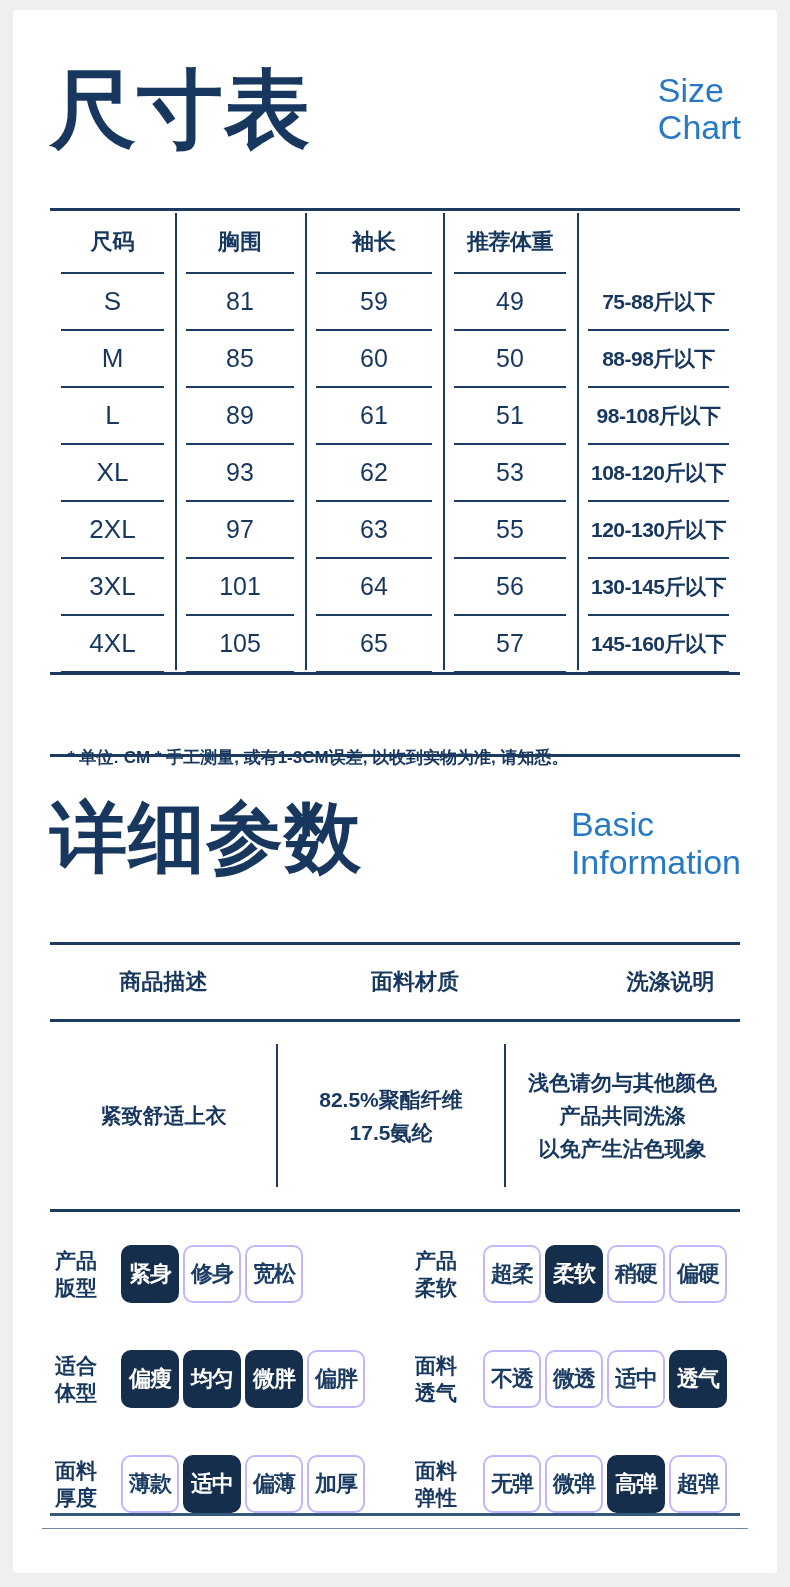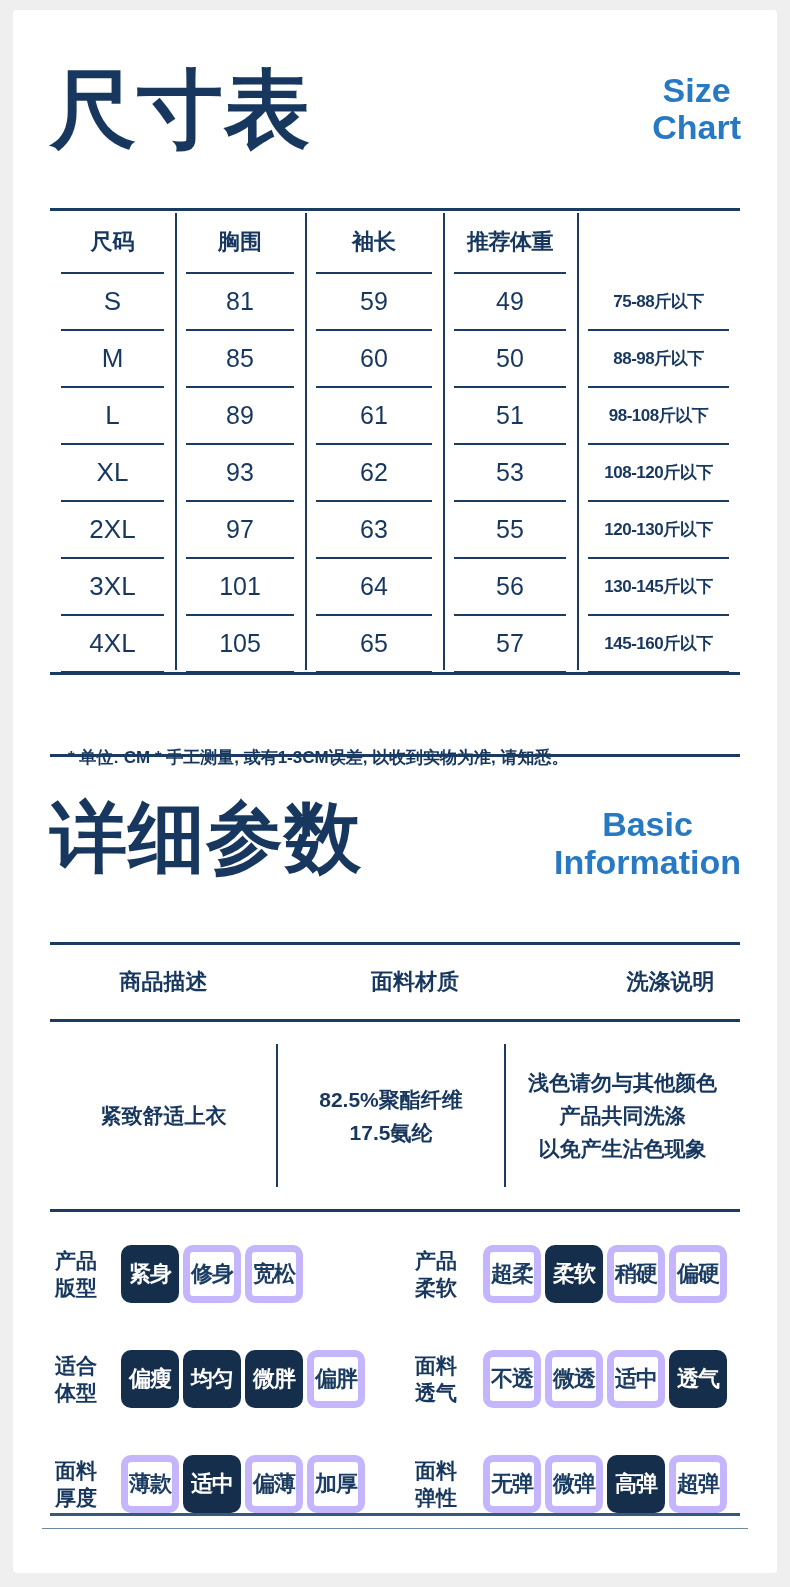--- a/index.html
+++ b/index.html
@@ -16,32 +16,32 @@
   .page{position:relative;width:790px;height:1587px;background:var(--page-bg);overflow:hidden;padding-left:42px;}
   .card{position:absolute;left:13px;top:10px;width:764px;height:1563px;background:var(--card-bg);border-radius:4px;}
 
   
   .sec-head{position:absolute;left:37px;right:36px;display:flex;justify-content:space-between;align-items:flex-start;}
   .sec-head.s1{top:40px;}
   .sec-head.s2{top:770px;}
   .cn-title{font-weight:700;color:var(--navy);letter-spacing:1px;}
   .s1 .cn-title{font-size:86px;line-height:118px;}
   .s2 .cn-title{font-size:77px;line-height:115px;}
-  .en-title{text-align:center;color:var(--blue);font-weight:700;}
+  .en-title{text-align:left;color:var(--blue);font-weight:400;}
   .s1 .en-title{font-size:34px;line-height:37px;margin-top:22px;}
   .s2 .en-title{font-size:34px;line-height:38px;margin-top:25px;}
 
   
   .size-table{position:absolute;top:198px;left:37px;width:690px;border-top:3px solid var(--line);border-bottom:3px solid var(--line);display:grid;grid-template-rows:62px repeat(7,57px);}
   .st-row{display:grid;grid-template-columns:125px 130px 138px 134px 163px;}
   .st-cell{position:relative;display:flex;align-items:center;justify-content:center;font-size:25px;color:var(--navy);}
   .st-row:not(:last-of-type) .st-cell::after{content:"";position:absolute;left:11px;right:11px;bottom:-1px;height:2px;background:var(--line);}
   .st-header .st-cell{font-size:22px;font-weight:700;}
   .st-cell.c0{font-size:26px;}
-  .st-cell.c4{font-size:17px;font-weight:600;letter-spacing:-0.5px;}
+  .st-cell.c4{font-size:21px;font-weight:600;letter-spacing:-0.5px;}
   .st-header .st-cell.c0,.st-header .st-cell.c4{font-size:22px;}
   .st-vline{position:absolute;top:2px;bottom:2px;width:2px;background:var(--line);}
 
   .footnote{position:absolute;top:692px;left:55px;font-size:17px;font-weight:700;color:var(--navy);margin-top:44px;}
 
   .hr{position:absolute;left:37px;right:37px;height:3px;background:var(--line);}
   .hr.div1{top:744px;}
 
   
   .info-table{position:absolute;top:932px;left:37px;width:690px;}
@@ -53,21 +53,21 @@
   .info-vline.v1{left:226px;}
   .info-vline.v2{left:454px;}
 
   
   .attr-group{position:absolute;top:1235px;display:flex;flex-direction:column;gap:47px;}
   .attr-group.left{left:42px;}
   .attr-group.right{left:402px;}
   .attr-row{display:flex;align-items:center;height:58px;}
   .attr-label{width:58px;margin-right:8px;font-size:21px;font-weight:700;line-height:27px;color:var(--navy);}
   .attr-group.right .attr-label{margin-right:10px;}
-  .chip{width:58px;height:58px;margin-right:4px;border:7px solid #c4b5fd;border-radius:10px;background:#fff;color:#1c3d63;display:flex;align-items:center;justify-content:center;font-size:22px;font-weight:700;letter-spacing:-1px;}
+  .chip{width:58px;height:58px;margin-right:4px;border:2px solid #c4b5fd;border-radius:10px;background:#fff;color:#1c3d63;display:flex;align-items:center;justify-content:center;font-size:22px;font-weight:700;letter-spacing:-1px;}
   .chip.selected{background:var(--chip-dark);border-color:var(--chip-dark);color:#ffffff;}
 
   
   .rule-thick{position:absolute;top:1503px;left:37px;right:37px;height:3px;background:#35597a;}
   .rule-thin{position:absolute;top:1518px;left:29px;right:29px;height:1px;background:#6c89a3;}
 </style>
 </head>
 <body>
 
 <div class="page">

